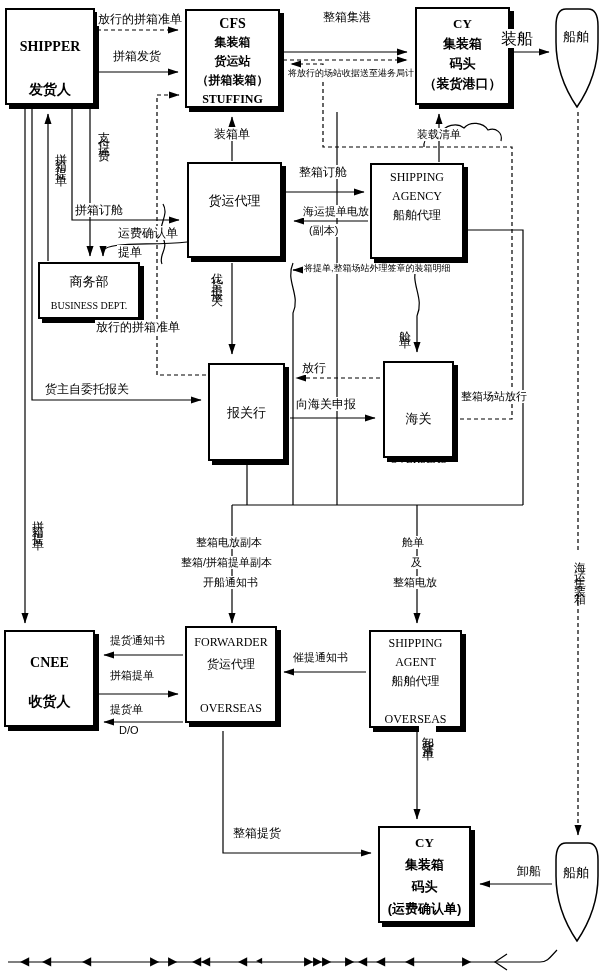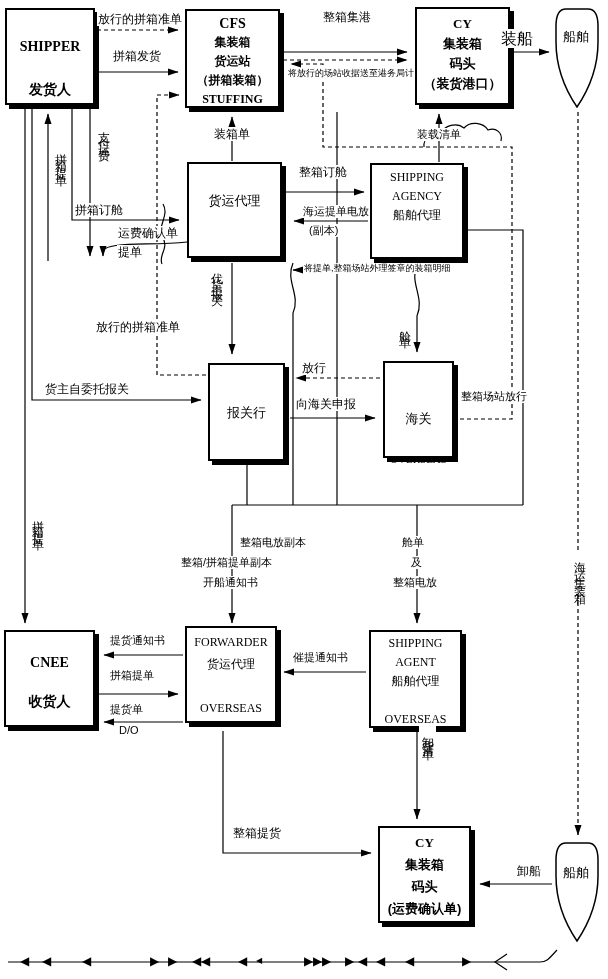--- a/index.html
+++ b/index.html
@@ -100,20 +100,24 @@
         <div class="bl" style="line-height: 20px; font-size: 13px; font-weight: bold;">（装货港口）</div>
       </div>
       <div class="box" style="left: 187px; top: 162px; width: 95px; height: 96px; padding-top: 27px;">
         <div class="bl" style="line-height: 19px; font-size: 13px;">货运代理</div>
       </div>
       <div class="box" style="left: 370px; top: 163px; width: 94px; height: 96px; padding-top: 3px;">
         <div class="bl serif" style="line-height: 19px; font-size: 12px;">SHIPPING</div>
         <div class="bl serif" style="line-height: 19px; font-size: 12px;">AGENCY</div>
         <div class="bl" style="line-height: 19px; font-size: 12px;">船舶代理</div>
       </div>
+      <div class="box" style="left: 38px; top: 262px; width: 102px; height: 57px; padding-top: 6px;">
+        <div class="bl" style="line-height: 24px; font-size: 13px;">商务部</div>
+        <div class="bl serif" style="line-height: 24px; font-size: 10px;">BUSINESS DEPT.</div>
+      </div>
       <div class="box" style="left: 208px; top: 363px; width: 77px; height: 98px; padding-top: 38px;">
         <div class="bl" style="line-height: 19px; font-size: 13px;">报关行</div>
       </div>
       <div class="box" style="left: 383px; top: 361px; width: 71px; height: 97px; padding-top: 36px;">
         <div class="bl" style="line-height: 40px; font-size: 13px;">海关</div>
         <div class="bl serif" style="line-height: 40px; font-size: 11px;">OVERSEAS</div>
       </div>
       <div class="box" style="left: 4px; top: 630px; width: 91px; height: 97px; padding-top: 12px;">
         <div class="bl serif" style="line-height: 38px; font-size: 14px; font-weight: bold;">CNEE</div>
         <div class="bl" style="line-height: 38px; font-size: 14px; font-weight: bold;">收货人</div>
@@ -158,21 +162,21 @@
       <div class="hlabel" style="left: 308px; top: 224px; font-size: 11px;">(副本)</div>
       <div class="hlabel" style="left: 74px; top: 203px; font-size: 12px;">拼箱订舱</div>
       <div class="hlabel" style="left: 117px; top: 226px; font-size: 12px;">运费确认单</div>
       <div class="hlabel" style="left: 117px; top: 245px; font-size: 12px;">提单</div>
       <div class="hlabel" style="left: 95px; top: 320px; font-size: 12px;">放行的拼箱准单</div>
       <div class="hlabel" style="left: 44px; top: 382px; font-size: 12px;">货主自委托报关</div>
       <div class="hlabel" style="left: 303px; top: 263px; font-size: 9px;">将提单,整箱场站外理签章的装箱明细</div>
       <div class="hlabel" style="left: 301px; top: 361px; font-size: 12px;">放行</div>
       <div class="hlabel" style="left: 295px; top: 397px; font-size: 12px;">向海关申报</div>
       <div class="hlabel" style="left: 460px; top: 390px; font-size: 11px;">整箱场站放行</div>
-      <div class="hlabel" style="left: 195px; top: 536px; font-size: 11px; margin-left: 44px;">整箱电放副本</div>
+      <div class="hlabel" style="left: 195px; top: 536px; font-size: 11px;">整箱电放副本</div>
       <div class="hlabel" style="left: 180px; top: 556px; font-size: 11px;">整箱/拼箱提单副本</div>
       <div class="hlabel" style="left: 202px; top: 576px; font-size: 11px;">开船通知书</div>
       <div class="hlabel" style="left: 401px; top: 536px; font-size: 11px;">舱单</div>
       <div class="hlabel" style="left: 410px; top: 556px; font-size: 11px;">及</div>
       <div class="hlabel" style="left: 392px; top: 576px; font-size: 11px;">整箱电放</div>
       <div class="hlabel" style="left: 109px; top: 634px; font-size: 11px;">提货通知书</div>
       <div class="hlabel" style="left: 109px; top: 669px; font-size: 11px;">拼箱提单</div>
       <div class="hlabel" style="left: 109px; top: 703px; font-size: 11px;">提货单</div>
       <div class="hlabel" style="left: 118px; top: 724px; font-size: 11px;">D/O</div>
       <div class="hlabel" style="left: 292px; top: 651px; font-size: 11px;">催提通知书</div>

